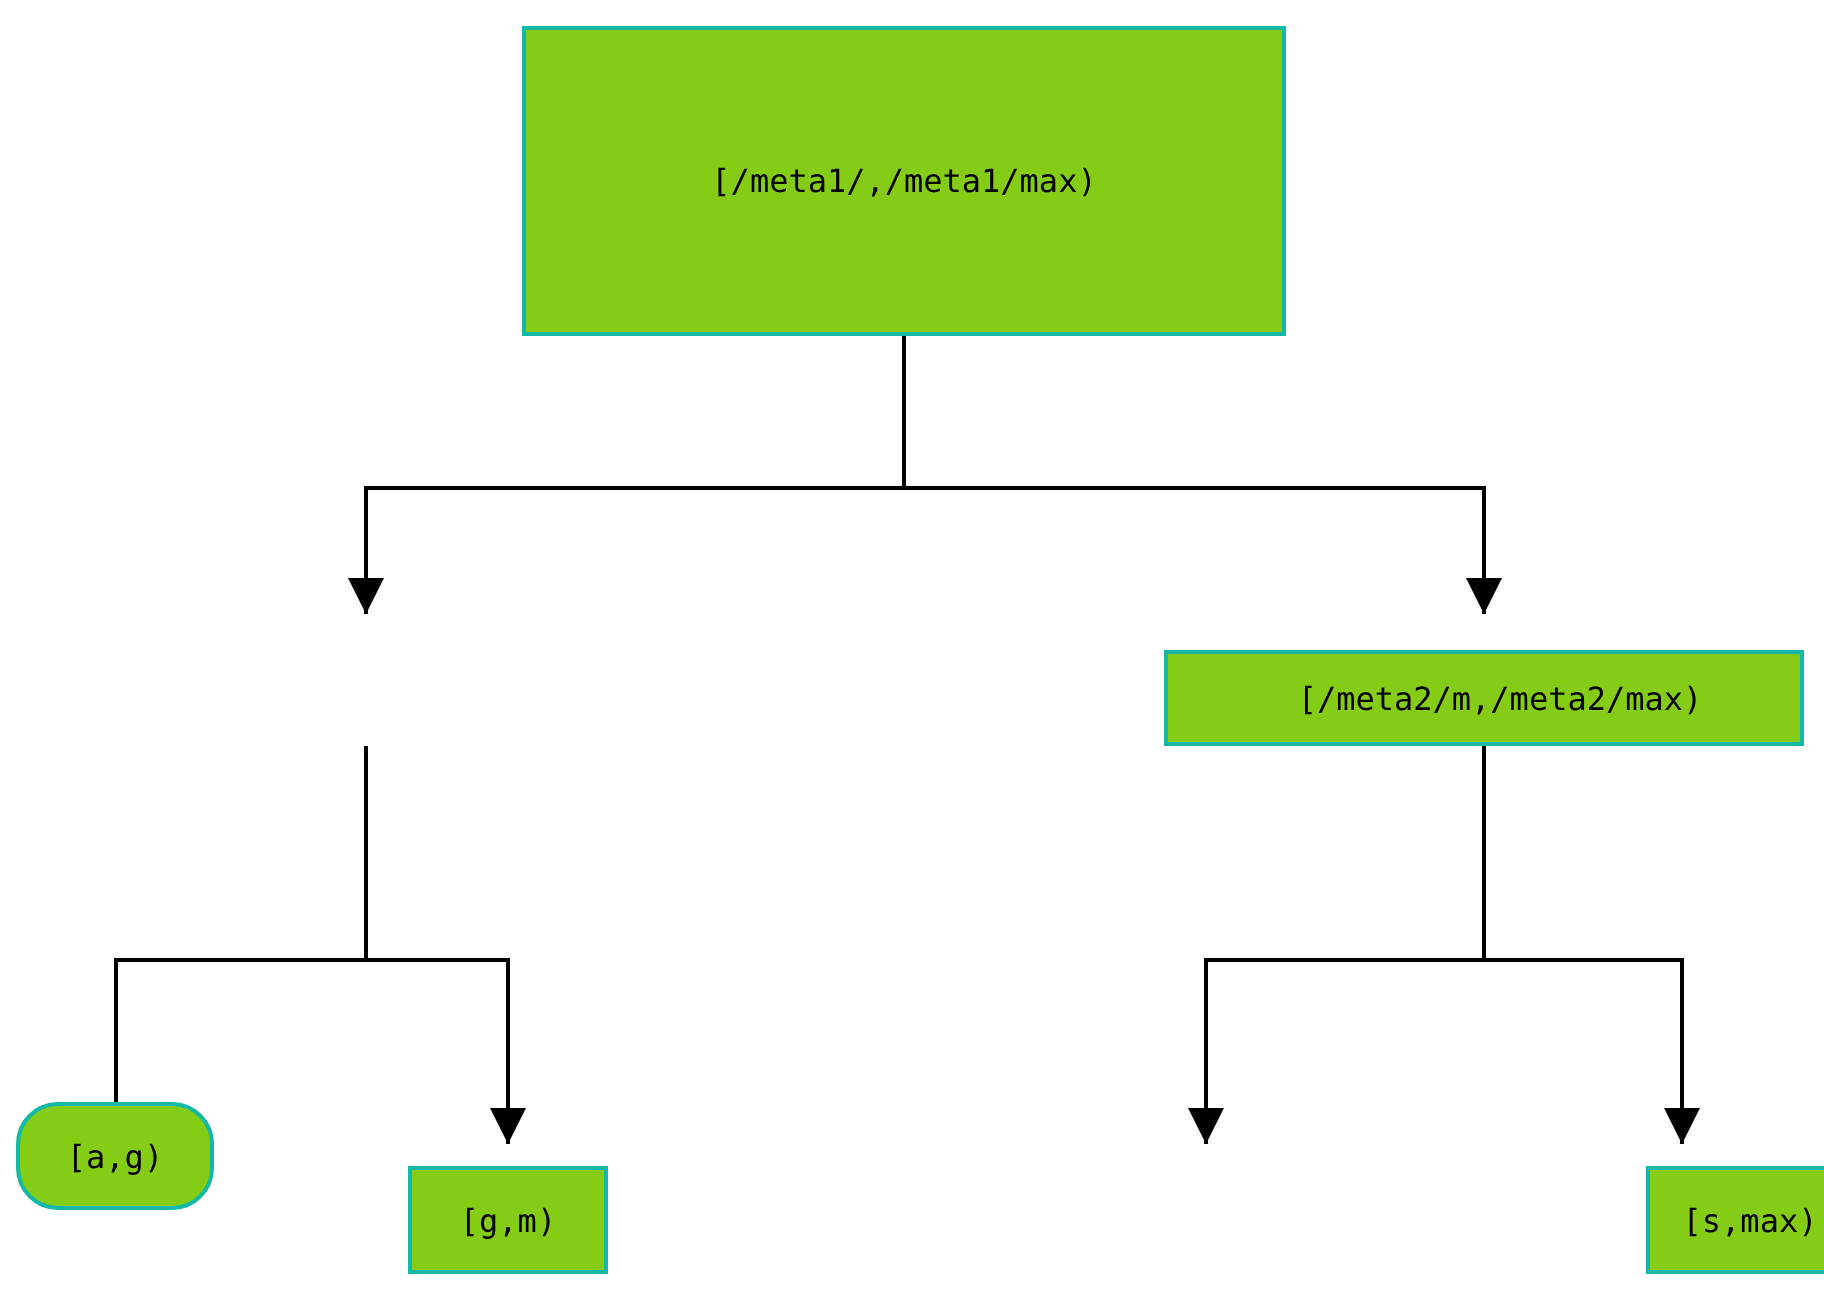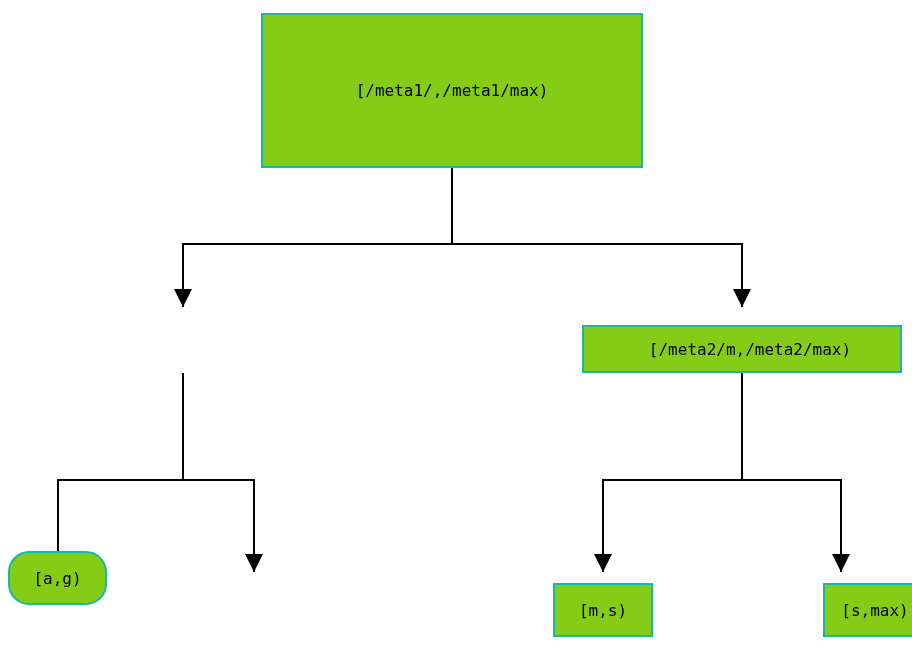--- a/index.html
+++ b/index.html
@@ -73,22 +73,22 @@
 
 
   <div class="node node-l2-right">
     <span>[/meta2/m,/meta2/max)</span>
   </div>
 
   <div class="node node-leaf-ag">
     <span>[a,g)</span>
   </div>
 
+  <div class="node node-leaf-gm">
+    <span>[g,m)</span>
+  </div>
 
-  <div class="node node-leaf-ms">
-    <span>[m,s)</span>
-  </div>
 
   <div class="node node-leaf-smax">
     <span>[s,max)</span>
   </div>
 
 </div>
 
 </body></html>

